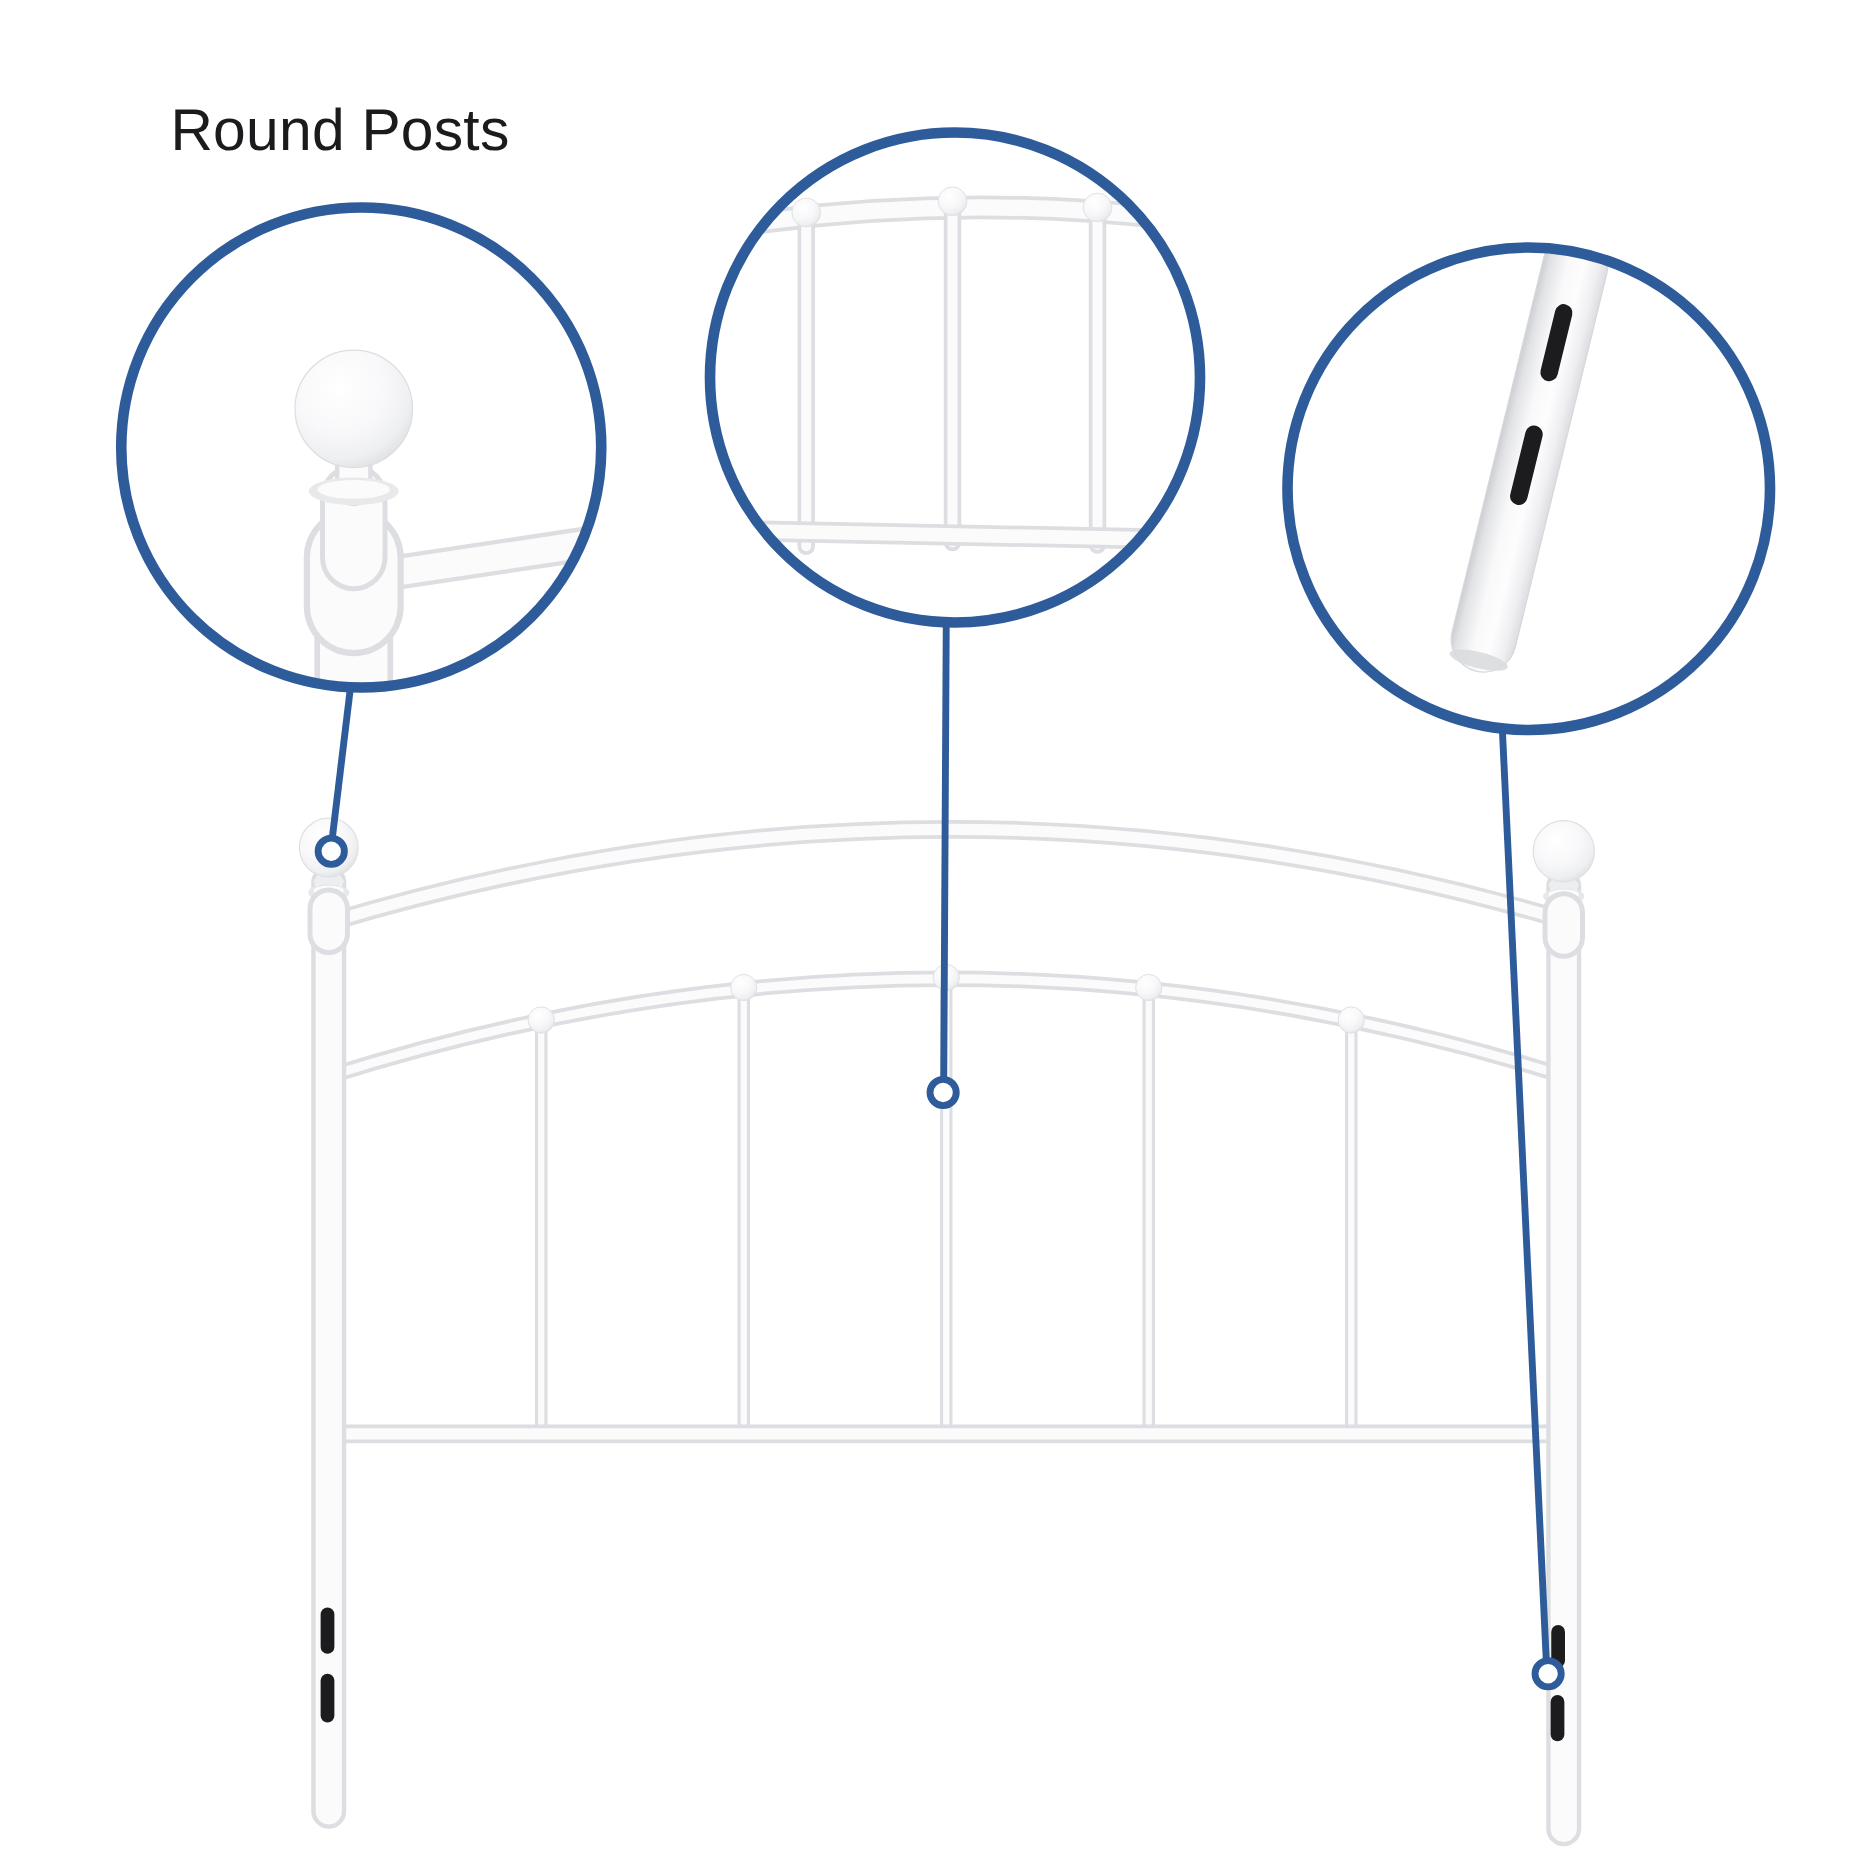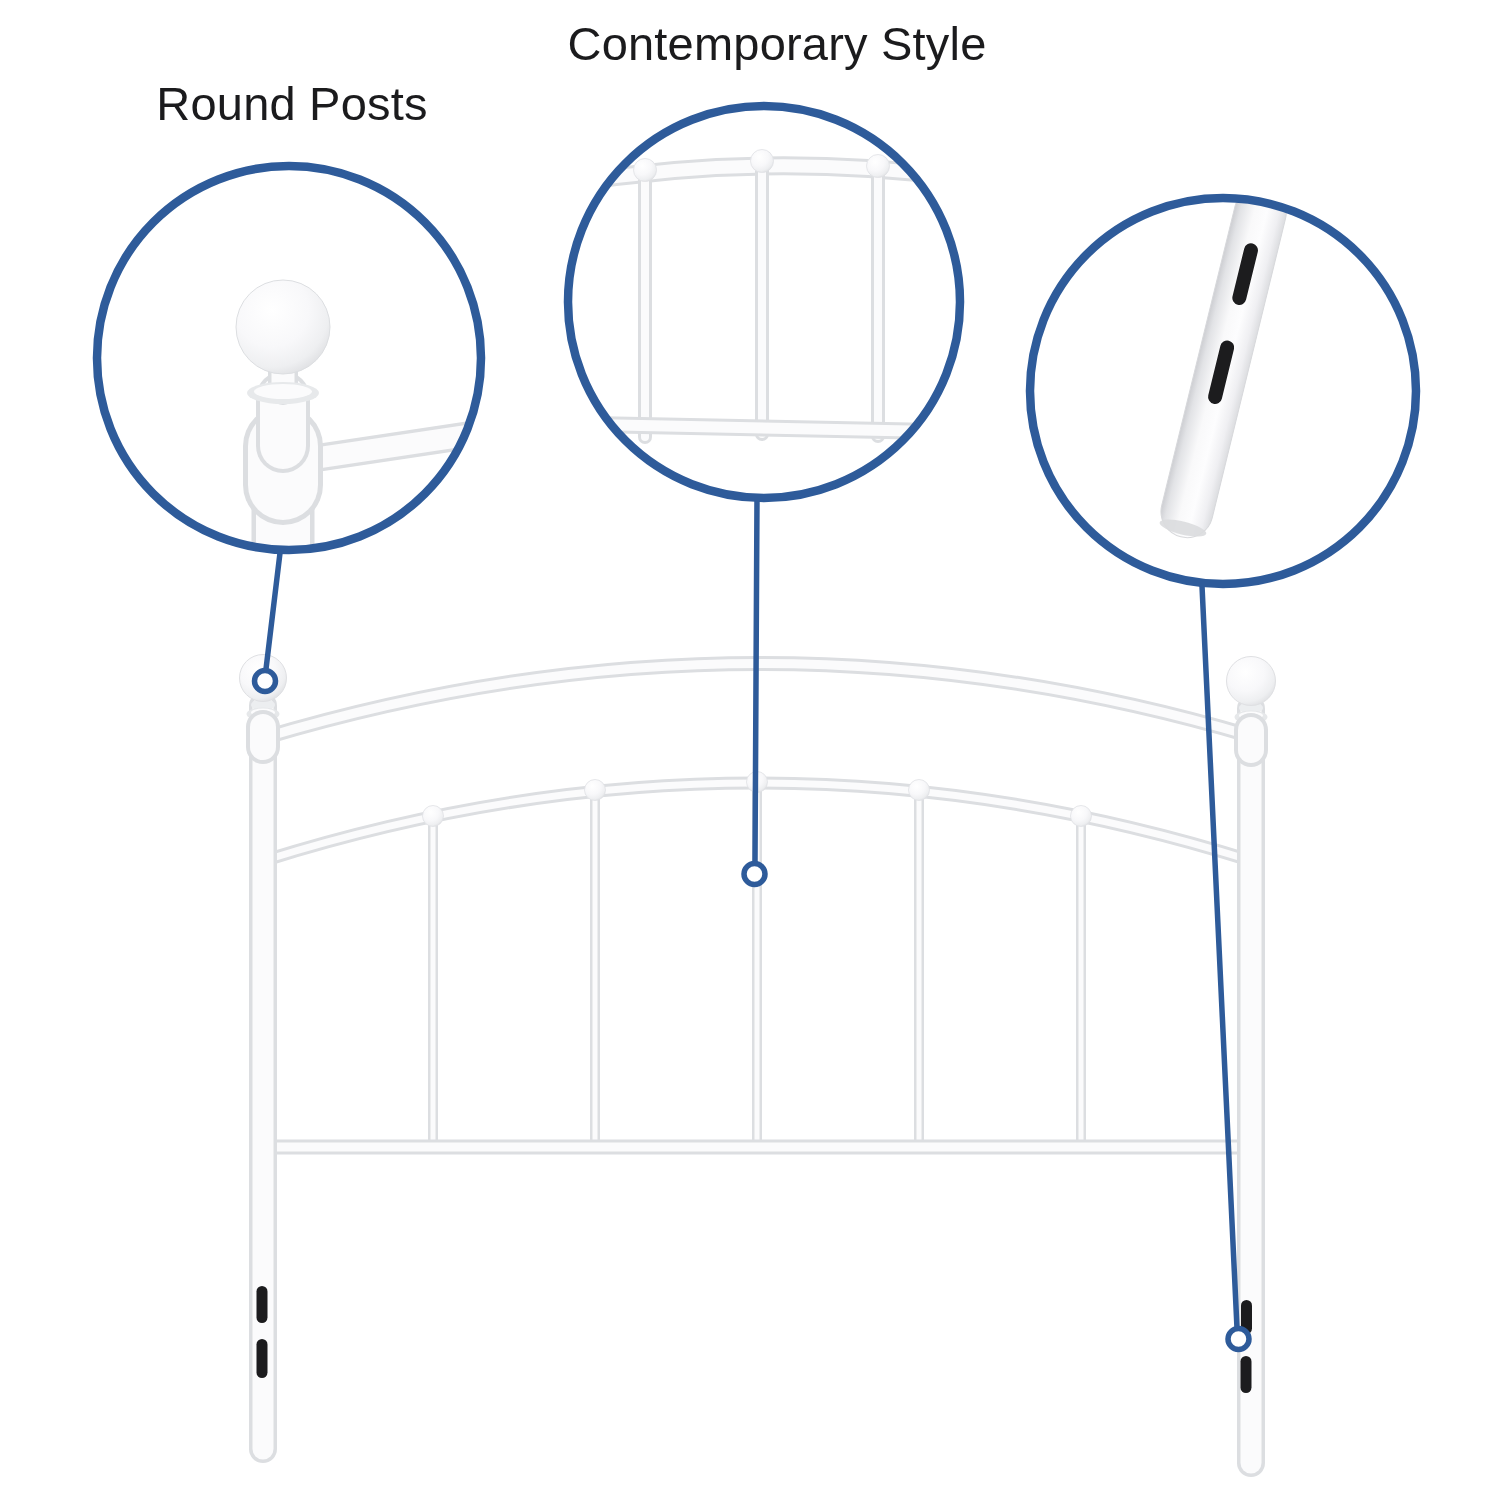--- a/index.html
+++ b/index.html
@@ -20,39 +20,38 @@
   .stage svg{position:absolute;left:0;top:0;width:1500px;height:1500px;display:block;}
   .callout-label{
     position:absolute;
     font-size:47px;
     line-height:1.1;
     color:var(--text);
     text-align:center;
     white-space:pre-line;
     letter-spacing:0.2px;
   }
-  .lbl-round{left:92px;top:78px;width:400px;}
+  .lbl-round{left:72px;top:78px;width:400px;}
   .lbl-contemp{left:567px;top:18px;width:420px;}
   .lbl-adjust{left:1030px;top:80px;width:400px;}
 
   .tube-o{fill:none;stroke:var(--edge);stroke-linecap:round;}
   .tube-i{fill:none;stroke:var(--tube);stroke-linecap:round;}
   .lens-bg{fill:#ffffff;}
   .lens-ring{fill:none;stroke:var(--navy);stroke-width:8.5;}
   .leader{fill:none;stroke:var(--navy);stroke-width:5.5;stroke-linecap:round;}
   .marker{fill:#ffffff;stroke:var(--navy);stroke-width:5.5;}
   .slot{fill:var(--slot);}
 </style>
 </head>
 <body>
 
 <div class="stage">
 
   <div class="callout-label lbl-round">Round Posts</div>
-  <div class="callout-label lbl-contemp">Contemporary Style</div>
 
   <svg viewBox="0 0 1500 1500">
     <defs>
       <radialGradient id="gBall" cx="0.38" cy="0.32" r="0.78">
         <stop offset="0" stop-color="#ffffff"></stop>
         <stop offset="0.5" stop-color="#f8f8fa"></stop>
         <stop offset="0.78" stop-color="#eeeff1"></stop>
         <stop offset="1" stop-color="#d9dadd"></stop>
       </radialGradient>
       <linearGradient id="gPostH" x1="0" y1="0" x2="1" y2="0">

